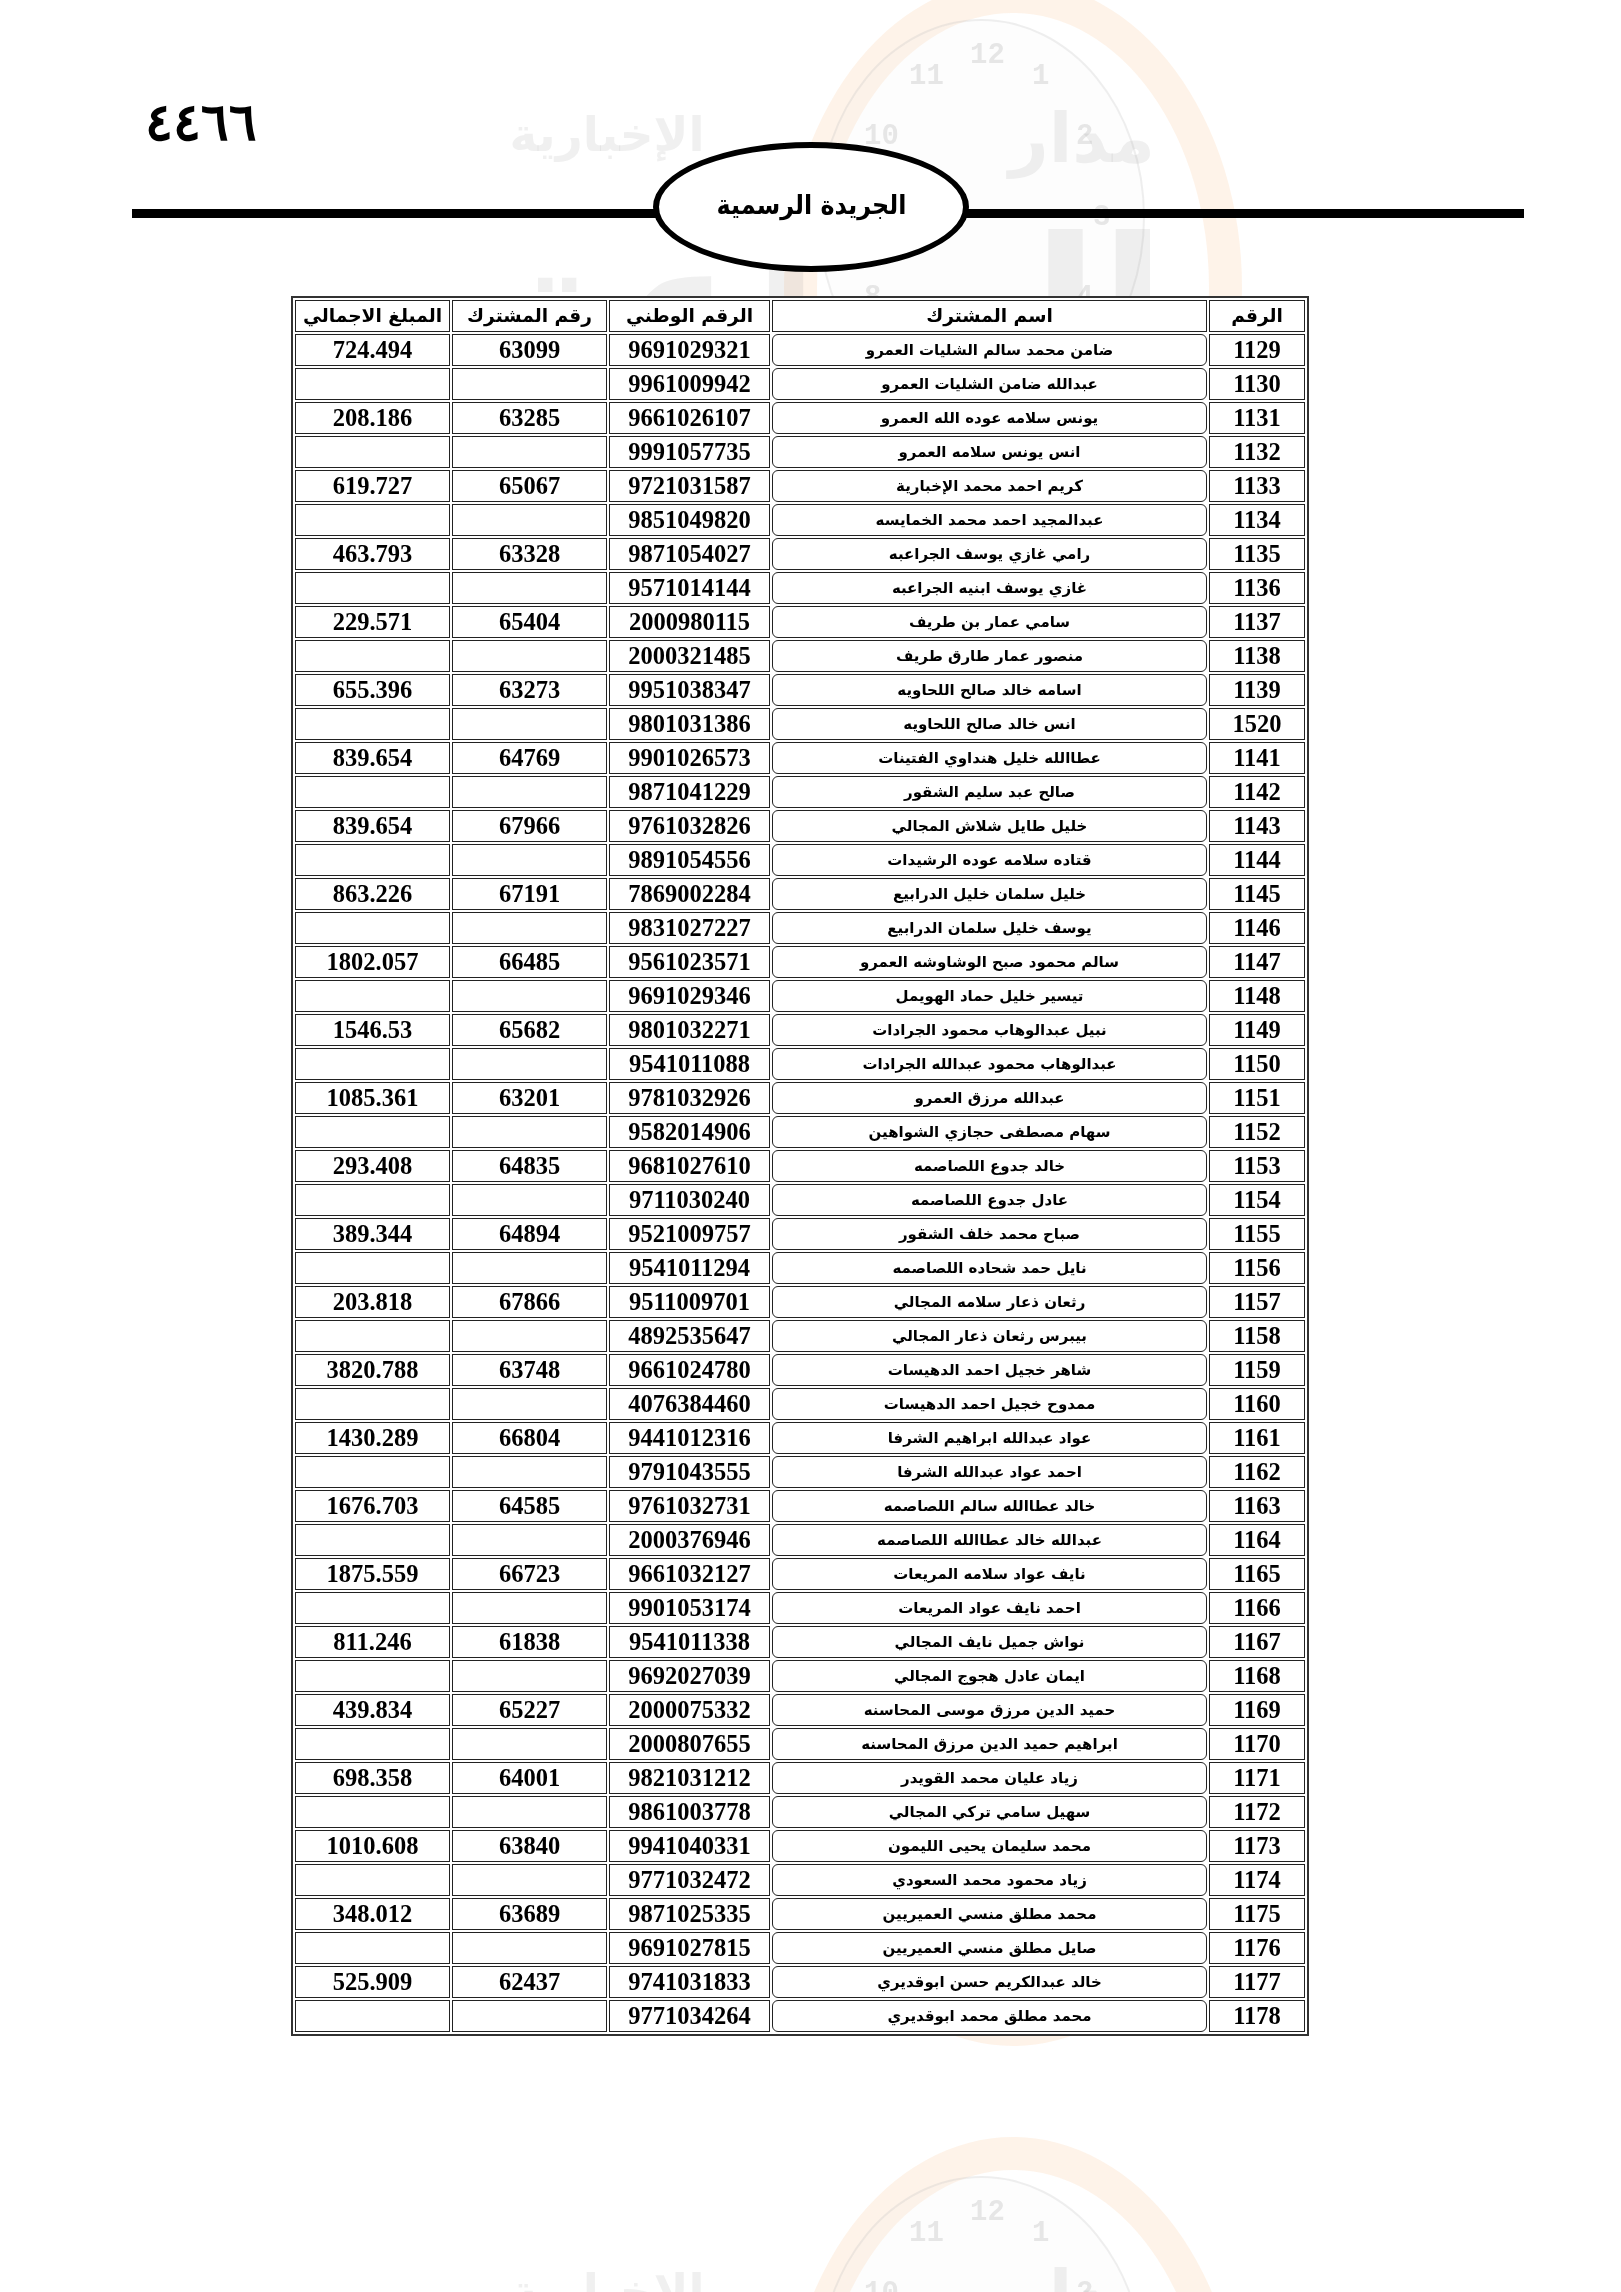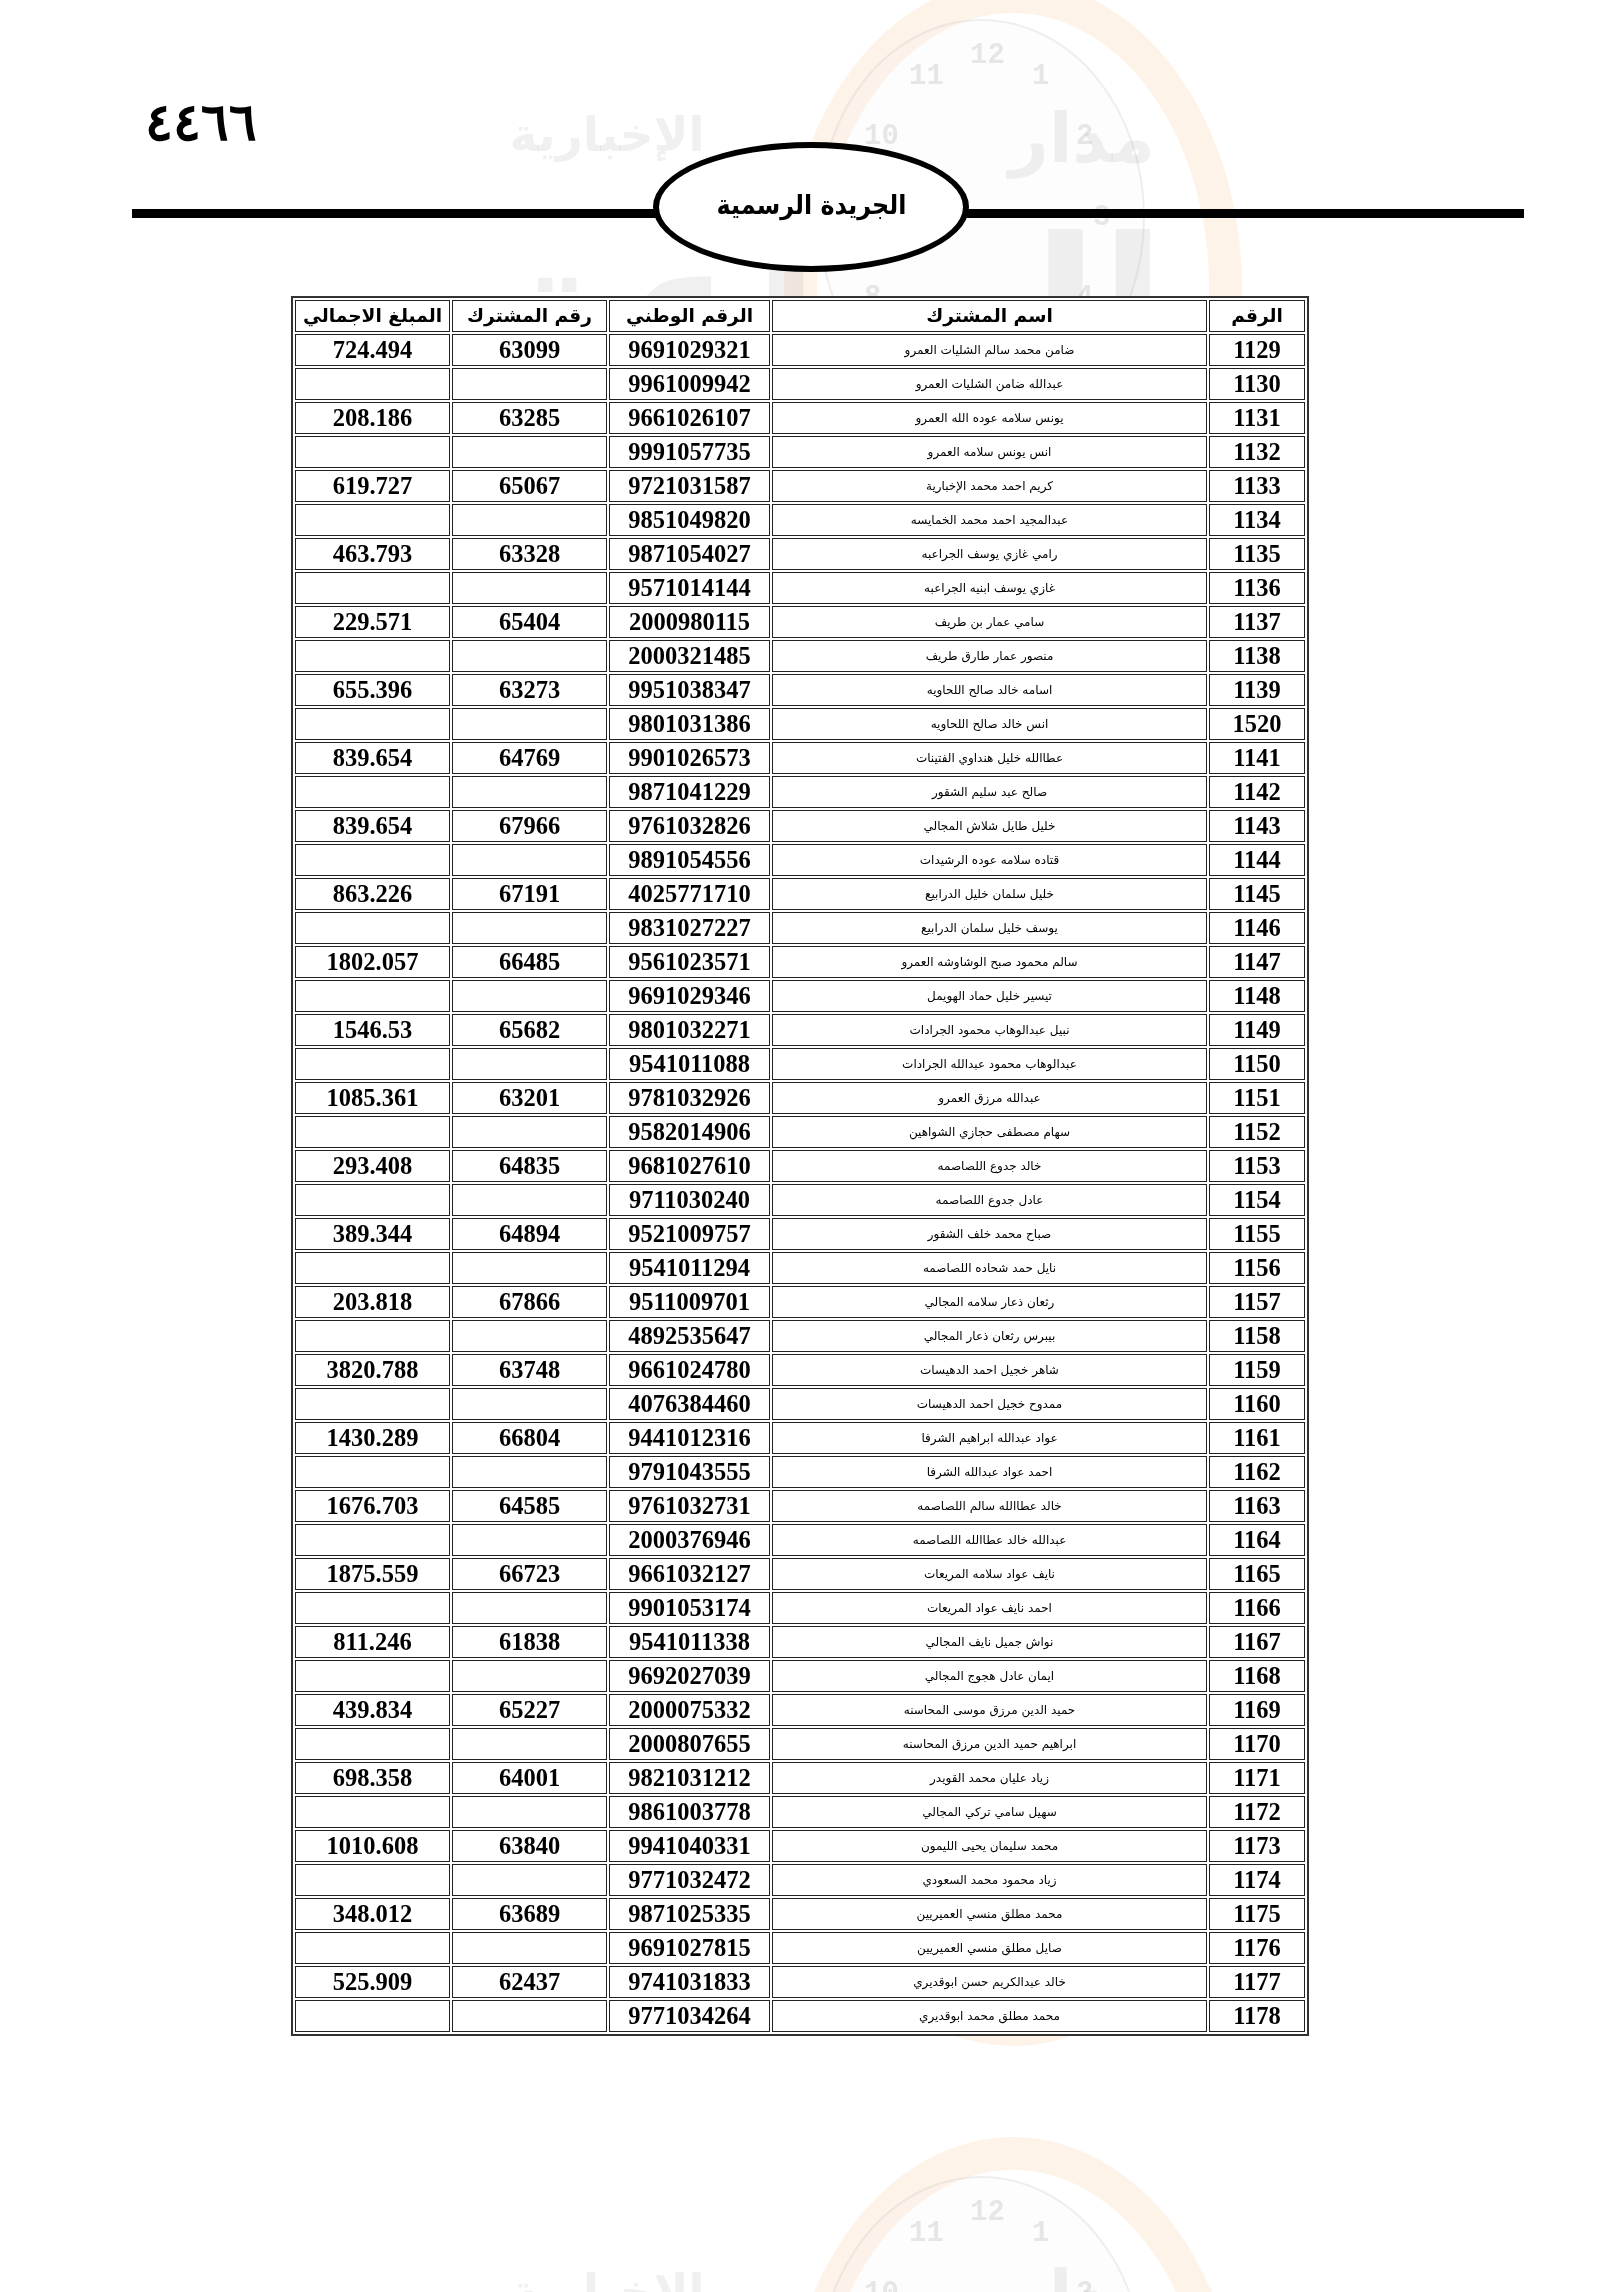--- a/index.html
+++ b/index.html
@@ -28,21 +28,21 @@
                    direction: rtl; transform: scaleX(0.9); margin-top: -5.9px; }
 
   
   .tbl-wrap { position: absolute; left: 291px; top: 296px; width: 1015px; }
   table { border-collapse: separate; border-spacing: 2px; width: 100%; direction: rtl;
           border: 2.9px double #333; background: #fff; table-layout: fixed; }
   th, td { border: 1.5px solid #222; height: 30px; padding: 0; text-align: center; vertical-align: middle;
            line-height: 1; overflow: hidden; white-space: nowrap; }
   th { font-family: "DejaVu Sans", sans-serif; font-weight: bold; font-size: 18.6px; }
   td.num { font-family: "Liberation Serif", serif; font-weight: bold; font-size: 24.5px; }
-  td.name { font-family: "DejaVu Sans", sans-serif; font-weight: normal; font-size: 12px; direction: rtl; }
+  td.name { font-family: "DejaVu Sans", sans-serif; font-weight: bold; font-size: 15px; direction: rtl; border-radius: 6px; }
   col.c-idx { width: 96px; }
   col.c-name { width: 435px; }
   col.c-nid { width: 161px; }
   col.c-sub { width: 155px; }
   col.c-amt { width: 155px; }
 </style>
 </head>
 <body>
 
 <div id="watermarks">
@@ -249,21 +249,21 @@
         <tr>
           <td class="num">1144</td>
           <td class="name">قتاده سلامه عوده الرشيدات</td>
           <td class="num">9891054556</td>
           <td class="num"></td>
           <td class="num"></td>
         </tr>
         <tr>
           <td class="num">1145</td>
           <td class="name">خليل سلمان خليل الدرابيع</td>
-          <td class="num">4025771710</td>
+          <td class="num">7869002284</td>
           <td class="num">67191</td>
           <td class="num">863.226</td>
         </tr>
         <tr>
           <td class="num">1146</td>
           <td class="name">يوسف خليل سلمان الدرابيع</td>
           <td class="num">9831027227</td>
           <td class="num"></td>
           <td class="num"></td>
         </tr>

